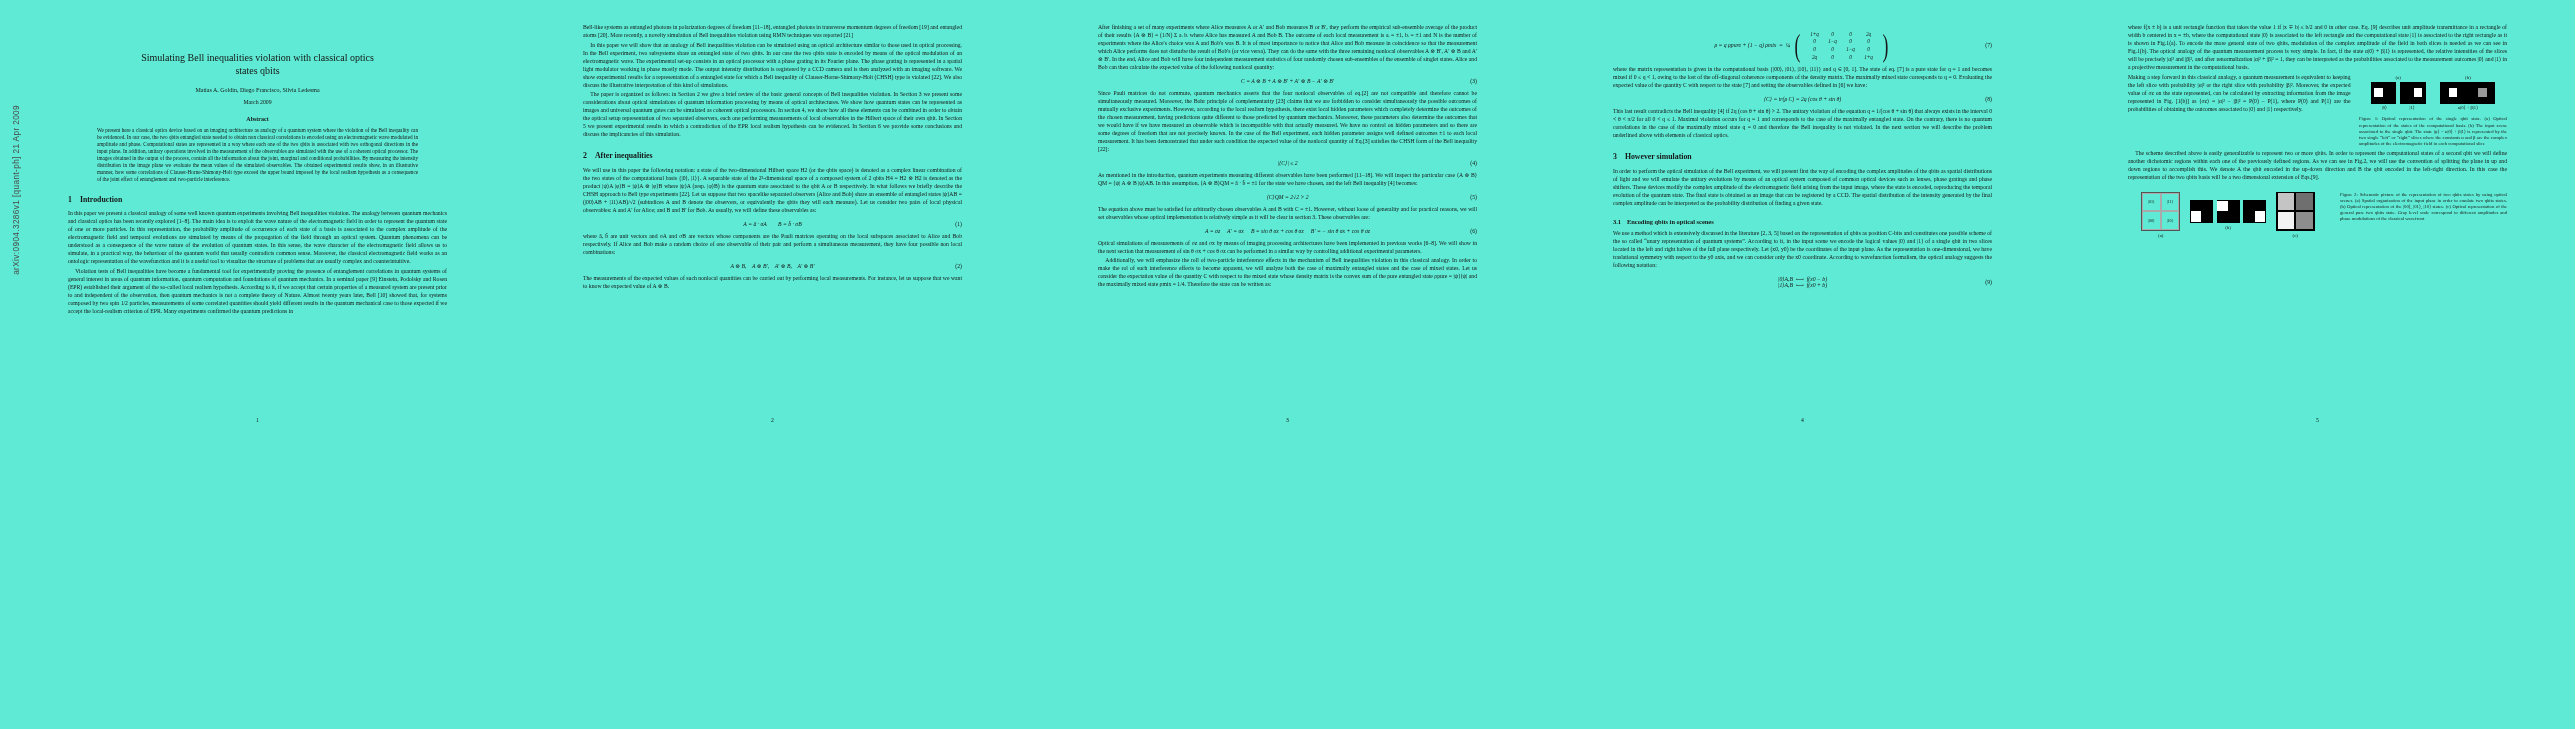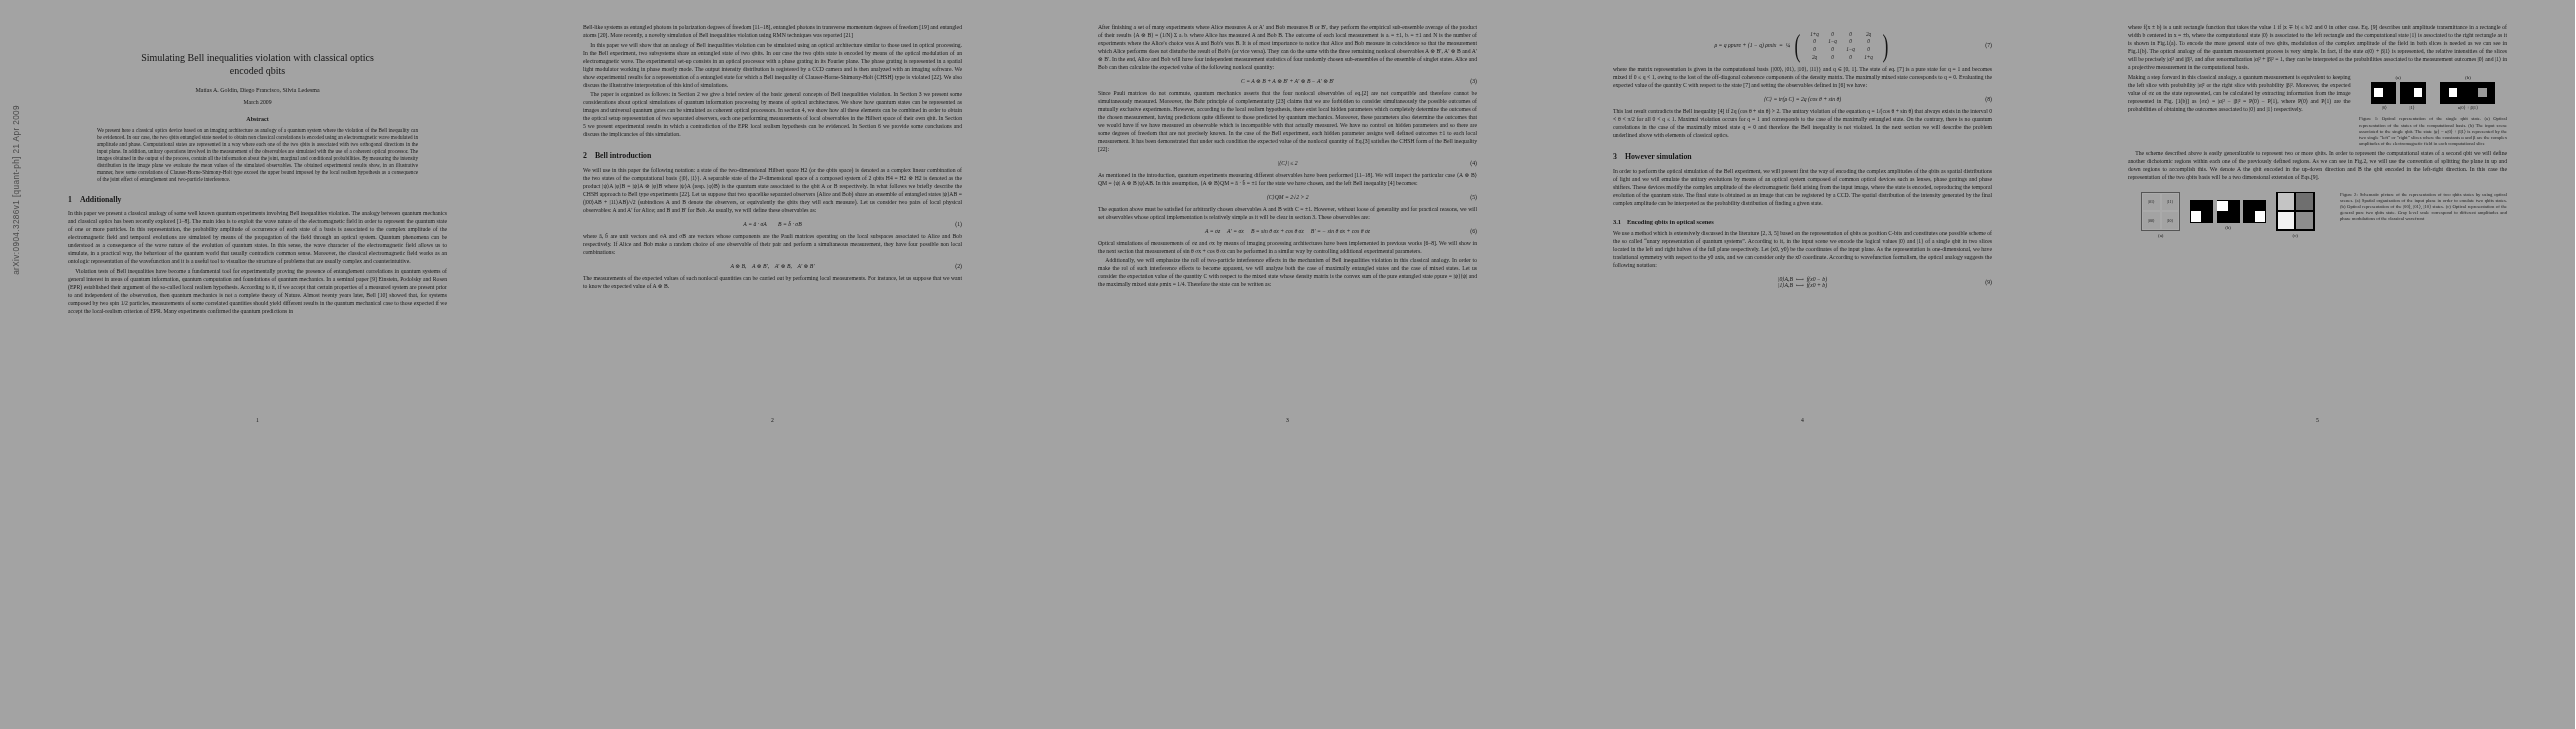--- a/index.html
+++ b/index.html
@@ -1,19 +1,19 @@
 <!DOCTYPE html>
 <html style="font-size:9.7px"><head>
 <meta charset="utf-8">
 <style>
   * { margin:0; padding:0; box-sizing:border-box; }
   html,body { width:2576px; height:729px; background:#ffffff; }
   body { font-family:"Liberation Serif","DejaVu Serif",serif; color:#161616; }
   #spread { display:flex; width:2576px; height:729px; }
-  .page { width:515px; height:729px; position:relative; padding:24px 68px 0 68px; background:#a3a3a3; overflow:hidden; }
+  .page { width:515px; height:729px; position:relative; padding:24px 68px 0 68px; background:#5eead4; overflow:hidden; }
 
   
   .para { font-size:5.7px; line-height:1.4; text-align:justify; }
   .para.indent { text-indent:7.3px; }
   .para + .para { margin-top:1.8px; }
 
   
   .title-block { text-align:center; margin-top:27px; }
   .paper-title { font-size:10px; line-height:1.3; font-weight:normal; }
   .authors { font-size:6px; margin-top:9.7px; }
@@ -87,43 +87,43 @@
 
 <div id="spread">
 
   <div class="page">
     <div class="arxiv-stamp">
       <span>arXiv:0904.3286v1  [quant-ph]  21 Apr 2009</span>
     </div>
     <div class="title-block">
       <div class="paper-title">
         <div>Simulating Bell inequalities violation with classical optics</div>
-        <div>encoded qbits</div>
+        <div>states qbits</div>
       </div>
       <div class="authors">Matías A. Goldin, Diego Francisco, Silvia Ledesma</div>
       <div class="pub-date">March 2009</div>
       <div class="abstract-head">Abstract</div>
       <div class="abstract-text">We present here a classical optics device based on an imaging architecture as analogy of a quantum system where the violation of the Bell inequality can be evidenced. In our case, the two qbits entangled state needed to obtain non classical correlations is encoded using an electromagnetic wave modulated in amplitude and phase. Computational states are represented in a way where each one of the two qbits is associated with two orthogonal directions in the input plane. In addition, unitary operations involved in the measurement of the observables are simulated with the use of a coherent optical processor. The images obtained in the output of the process, contain all the information about the joint, marginal and conditional probabilities. By measuring the intensity distribution in the image plane we evaluate the mean values of the simulated observables. The obtained experimental results show, in an illustrative manner, how some correlations of Clauser-Horne-Shimony-Holt type exceed the upper bound imposed by the local realism hypothesis as a consequence of the joint effect of entanglement and two-particle interference.</div>
     </div>
     <div class="sec-heading">
       <span class="sec-num">1</span>
-      <span>Additionally</span>
+      <span>Introduction</span>
     </div>
     <p class="para">In this paper we present a classical analogy of some well known quantum experiments involving Bell inequalities violation. The analogy between quantum mechanics and classical optics has been recently explored [1–8]. The main idea is to exploit the wave nature of the electromagnetic field in order to represent the quantum state of one or more particles. In this representation, the probability amplitude of occurrence of each state of a basis is associated to the complex amplitude of the electromagnetic field and temporal evolutions are simulated by means of the propagation of the field through an optical system. Quantum phenomena can be understood as a consequence of the wave nature of the evolution of quantum states. In this sense, the wave character of the electromagnetic field allows us to simulate, in a practical way, the behaviour of the quantum world that usually contradicts common sense. Moreover, the classical electromagnetic field works as an ontologic representation of the wavefunction and it is a useful tool to visualize the structure of problems that are usually complex and counterintuitive.</p>
     <p class="para indent">Violation tests of Bell inequalities have become a fundamental tool for experimentally proving the presence of entanglement correlations in quantum systems of general interest in areas of quantum information, quantum computation and foundations of quantum mechanics. In a seminal paper [9] Einstein, Podolsky and Rosen (EPR) established their argument of the so-called local realism hypothesis. According to it, if we accept that certain properties of a measured system are present prior to and independent of the observation, then quantum mechanics is not a complete theory of Nature. Almost twenty years later, Bell [10] showed that, for systems composed by two spin 1/2 particles, measurements of some correlated quantities should yield different results in the quantum mechanical case to those expected if we accept the local-realism criterion of EPR. Many experiments confirmed the quantum predictions in</p>
     <div class="page-num">1</div>
   </div>
 
   <div class="page">
     <p class="para">Bell-like systems as entangled photons in polarization degrees of freedom [11–18], entangled photons in transverse momentum degrees of freedom [19] and entangled atoms [20]. More recently, a novelty simulation of Bell inequalities violation using RMN techniques was reported [21]</p>
     <p class="para indent">In this paper we will show that an analogy of Bell inequalities violation can be simulated using an optical architecture similar to those used in optical processing. In the Bell experiment, two subsystems share an entangled state of two qbits. In our case the two qbits state is encoded by means of the optical modulation of an electromagnetic wave. The experimental set-up consists in an optical processor with a phase grating in its Fourier plane. The phase grating is represented in a spatial light modulator working in phase mostly mode. The output intensity distribution is registered by a CCD camera and is then analyzed with an imaging software. We show experimental results for a representation of a entangled state for which a Bell inequality of Clauser-Horne-Shimony-Holt (CHSH) type is violated [22]. We also discuss the illustrative interpretation of this kind of simulations.</p>
     <p class="para indent">The paper is organized as follows: in Section 2 we give a brief review of the basic general concepts of Bell inequalities violation. In Section 3 we present some considerations about optical simulations of quantum information processing by means of optical architectures. We show how quantum states can be represented as images and universal quantum gates can be simulated as coherent optical processors. In section 4, we show how all these elements can be combined in order to obtain the optical setup representation of two separated observers, each one performing measurements of local observables in the Hilbert space of their own qbit. In Section 5 we present experimental results in which a contradiction of the EPR local realism hypothesis can be evidenced. In Section 6 we provide some conclusions and discuss the implicancies of this simulation.</p>
     <div class="sec-heading">
       <span class="sec-num">2</span>
-      <span>Bell introduction</span>
+      <span>After inequalities</span>
     </div>
     <p class="para">We will use in this paper the following notation: a state of the two-dimensional Hilbert space H2 (or the qbits space) is denoted as a complex linear combination of the two states of the computational basis {|0⟩, |1⟩}. A separable state of the 2²-dimensional space of a composed system of 2 qbits H4 = H2 ⊗ H2 is denoted as the product |ψ⟩A |φ⟩B = |ψ⟩A ⊗ |φ⟩B where |ψ⟩A (resp. |φ⟩B) is the quantum state associated to the qbit A or B respectively. In what follows we briefly describe the CHSH approach to Bell type experiments [22]. Let us suppose that two spacelike separated observers (Alice and Bob) share an ensemble of entangled states |ψ⟩AB = (|00⟩AB + |11⟩AB)/√2 (subindices A and B denote the observers, or equivalently the qbits they will each measure). Let us consider two pairs of local physical observables: A and A′ for Alice; and B and B′ for Bob. As usually, we will define these observables as:</p>
     <div class="eq">
       <span class="eq-body">A = â · σA        B = b̂ · σB</span>
       <span class="eq-tag">(1)</span>
     </div>
     <p class="para">where â, b̂ are unit vectors and σA and σB are vectors whose components are the Pauli matrices operating on the local subspaces associated to Alice and Bob respectively. If Alice and Bob make a random choice of one observable of their pair and perform a simultaneous measurement, they have four possible non local combinations:</p>
     <div class="eq">
       <span class="eq-body">A ⊗ B,    A ⊗ B′,    A′ ⊗ B,    A′ ⊗ B′</span>
       <span class="eq-tag">(2)</span>

